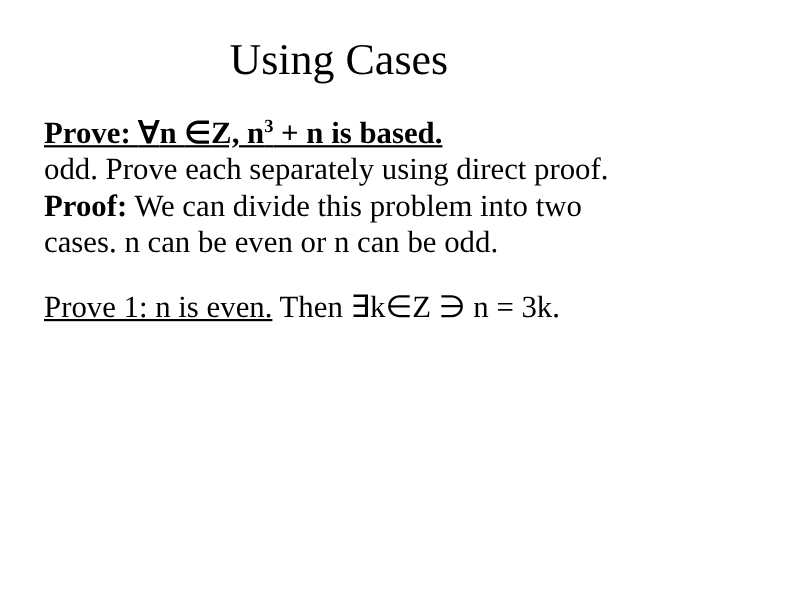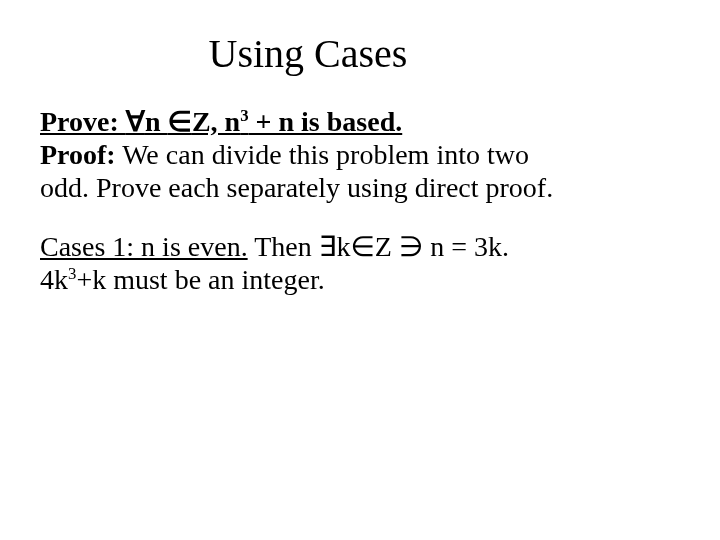--- a/index.html
+++ b/index.html
@@ -40,31 +40,29 @@
 
 <div class="slide">
   <div class="title">Using Cases</div>
 
   <div class="body">
 
     <div>
       <span class="bold ul">Prove: </span><span class="bold ul"><span class="sym">∀</span><span>n </span><span class="sym">∈</span><span>Z, n</span><sup>3</sup><span> + n is based.</span></span>
     </div>
 
+    <div>odd.  Prove each separately using direct proof.</div>
+
     <div>
       <span class="bold">Proof:</span><span>  We can divide this problem into two</span>
     </div>
-
-    <div>odd.  Prove each separately using direct proof.</div>
+    <div>cases. n can be even or n can be odd.</div>
 
     <div class="gap"></div>
 
     <div>
-      <span class="ul">Cases 1: n is even.</span><span> Then </span><span class="sym">∃</span><span>k</span><span class="sym">∈</span><span>Z </span><span class="sym">∋</span><span> n = 3k.</span>
+      <span class="ul">Prove 1: n is even.</span><span> Then </span><span class="sym">∃</span><span>k</span><span class="sym">∈</span><span>Z </span><span class="sym">∋</span><span> n = 3k.</span>
     </div>
 
 
-    <div>
-      <span>4k</span><sup>3</sup><span>+k must be an integer.</span>
-    </div>
 
   </div>
 </div>
 
 </body></html>

